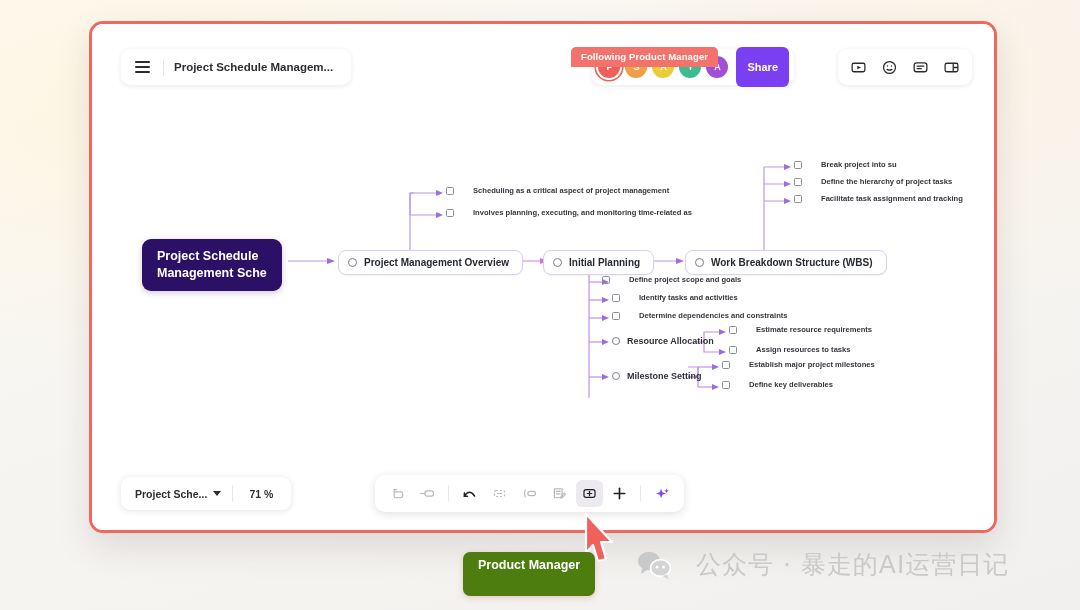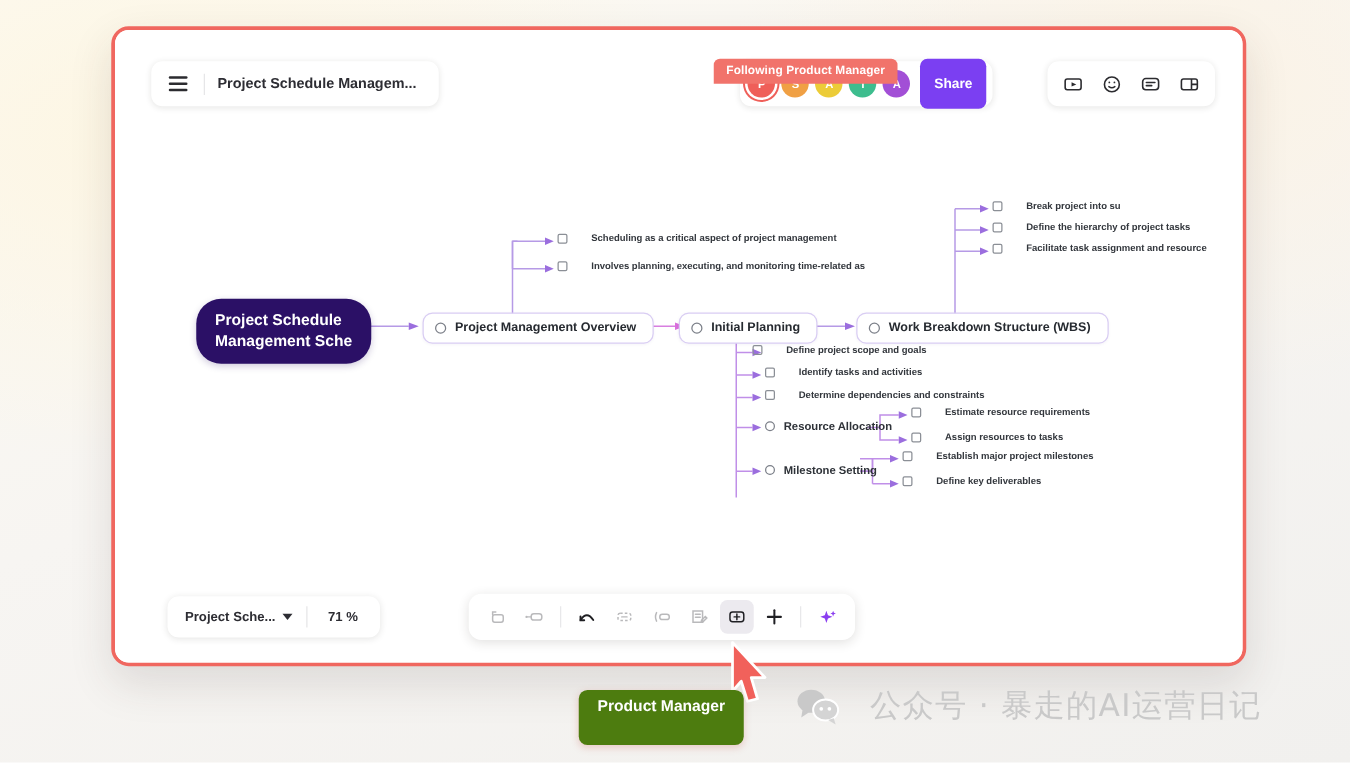--- a/index.html
+++ b/index.html
@@ -168,21 +168,21 @@
   .checkbox {
     width: 8px; height: 8px;
     border: 1.2px solid #8b8f96;
     border-radius: 1.6px;
     flex: 0 0 auto;
   }
 
   
   #zoom-chip {
     position: absolute;
-    left: 42px; bottom: 20px;
+    left: 29px; bottom: 20px;
     height: 33px;
     display: flex; align-items: center;
     background: #ffffff;
     border-radius: 9px;
     box-shadow: 0 1px 6px rgba(40,35,30,.13);
     padding: 0 6px;
     z-index: 20;
   }
   #sheet-name {
     font-size: 10.5px; font-weight: 700; color: #2d2d33;
@@ -310,21 +310,21 @@
         <polygon points="620,360 627,363 620,366"></polygon>
         <polygon points="584,234 592,237 584,240"></polygon>
       </g>
       <g fill="#d96fdc">
         <polygon points="448,234 456,237 448,240"></polygon>
       </g>
     </svg>
 
     <div id="mindmap">
 
-      <div class="node node-root" style="left:65px; top:215px; flex-direction:column; align-items:flex-start;border-radius:20px;">
+      <div class="node node-root" style="left:50px; top:215px; flex-direction:column; align-items:flex-start;">
         <span>Project Schedule</span>
         <span>Management Sche</span>
       </div>
 
       <div class="node node-topic" style="left:246px; top:226px;">
         <span class="bullet-circle"></span>
         <span>Project Management Overview</span>
       </div>
 
       <div class="node node-topic" style="left:451px; top:226px;">
@@ -349,21 +349,21 @@
       <div class="node node-task" style="left:700px; top:135px;">
         <span class="checkbox"></span>
         <span>Break project into su</span>
       </div>
       <div class="node node-task" style="left:700px; top:152px;">
         <span class="checkbox"></span>
         <span>Define the hierarchy of project tasks</span>
       </div>
       <div class="node node-task" style="left:700px; top:169px;">
         <span class="checkbox"></span>
-        <span>Facilitate task assignment and resource</span>
+        <span>Facilitate task assignment and tracking</span>
       </div>
 
       <div class="node node-task" style="left:508px; top:250px;">
         <span class="checkbox"></span>
         <span>Define project scope and goals</span>
       </div>
       <div class="node node-task" style="left:518px; top:268px;">
         <span class="checkbox"></span>
         <span>Identify tasks and activities</span>
       </div>

